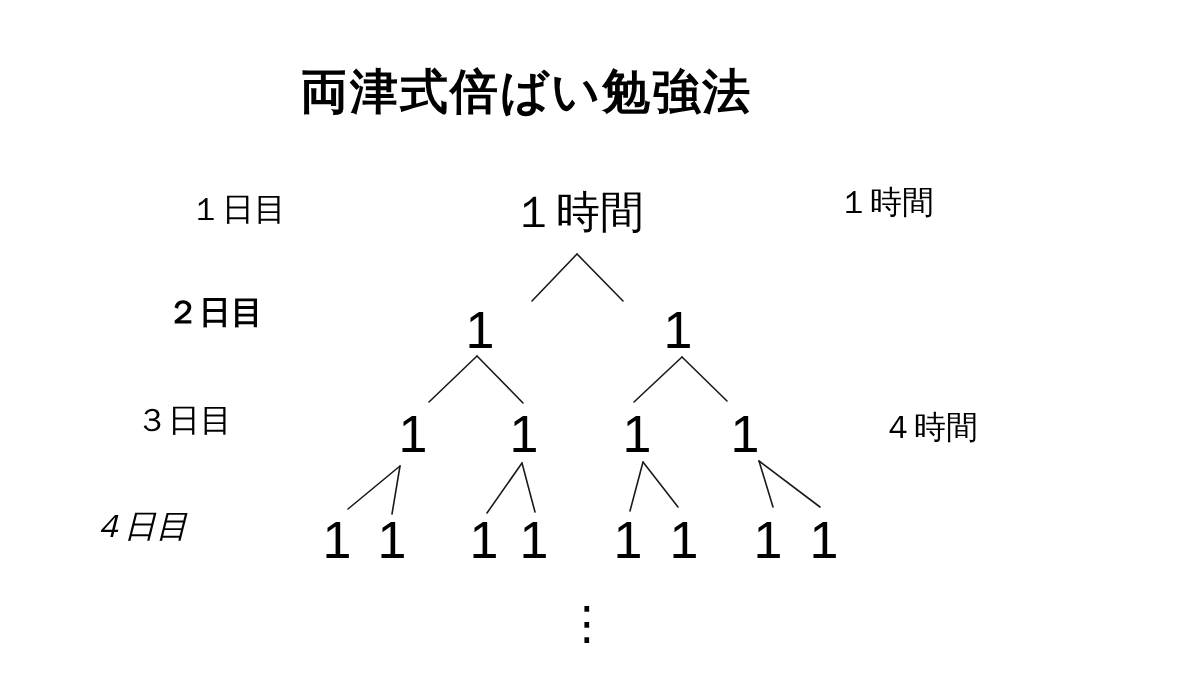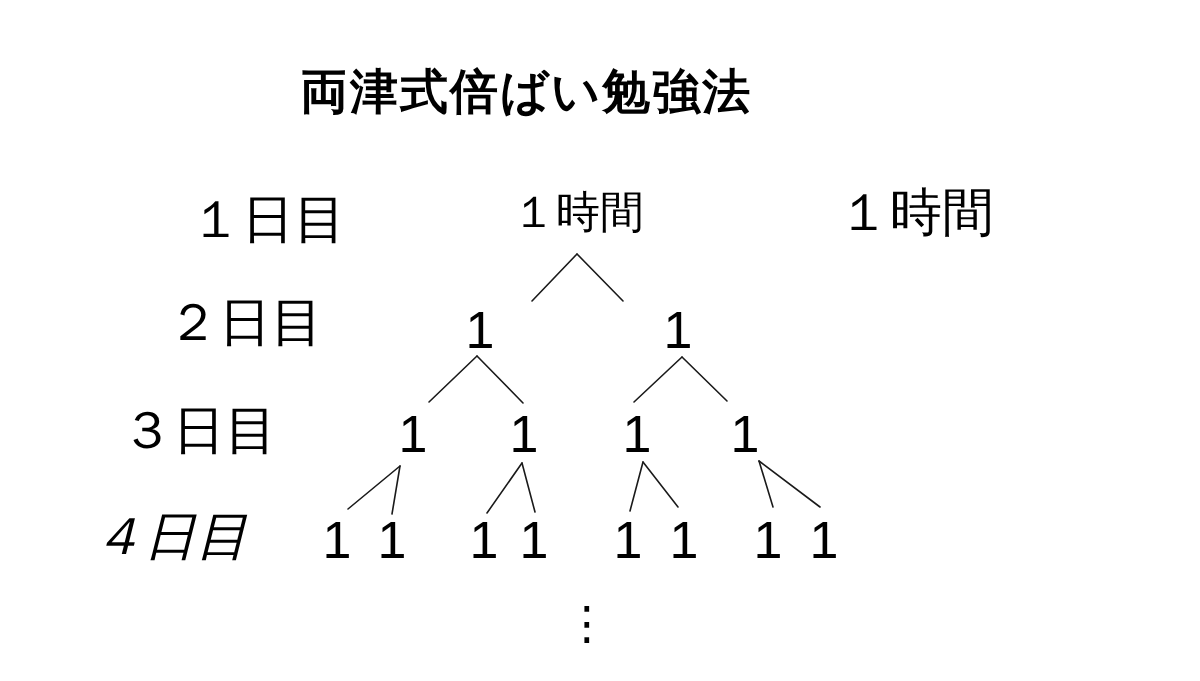--- a/index.html
+++ b/index.html
@@ -30,21 +30,21 @@
     right: 0;
     text-align: center;
     font-size: 48px;
     font-weight: 700;
     letter-spacing: 2px;
     line-height: 1.1;
     white-space: nowrap;
   }
   .side-label {
     position: absolute;
-    font-size: 52px;
+    font-size: 32px;
     font-weight: 400;
     line-height: 1;
     white-space: nowrap;
   }
   .tree-node {
     position: absolute;
     line-height: 1;
     white-space: nowrap;
     transform: translateX(-50%);
     font-weight: 400;
@@ -67,22 +67,22 @@
   }
   .branch {
     stroke: var(--line);
     stroke-width: 1.6;
     stroke-linecap: round;
     fill: none;
   }
 
   
   .day-0 { left: 190px; top: 179px; }
-  .day-1 { left: 167px; top: 282px; }
-  .day-2 { left: 121px; top: 390px; }
+  .day-1 { left: 167px; top: 282px; font-weight: bold; }
+  .day-2 { left: 136px; top: 390px; }
   .day-3 { left:  92px; top: 496px; font-style: italic; }
 
   
   .hour-0 { left: 838px; top: 172px; }
   .hour-1 { left: 852px; top: 295px; }
   .hour-2 { left: 882px; top: 397px; }
   .hour-3 { left: 943px; top: 506px; }
 
   
   .root-node { left: 578px; top: 176px; }
@@ -112,20 +112,21 @@
 <div class="canvas">
 
   <h1 class="title">両津式倍ばい勉強法</h1>
 
   <div class="side-label day-0">１日目</div>
   <div class="side-label day-1">２日目</div>
   <div class="side-label day-2">３日目</div>
   <div class="side-label day-3">４日目</div>
 
   <div class="side-label hour-0">１時間</div>
+  <div class="side-label hour-2">４時間</div>
 
   <svg class="branch-svg" viewBox="0 0 1200 681" xmlns="http://www.w3.org/2000/svg">
     <line class="branch" x1="532" y1="287" x2="577" y2="240"></line>
     <line class="branch" x1="577" y1="240" x2="623" y2="287"></line>
 
     <line class="branch" x1="429" y1="388" x2="477" y2="342"></line>
     <line class="branch" x1="477" y1="342" x2="523" y2="389"></line>
     <line class="branch" x1="634" y1="388" x2="682" y2="343"></line>
     <line class="branch" x1="682" y1="343" x2="727" y2="387"></line>
 

